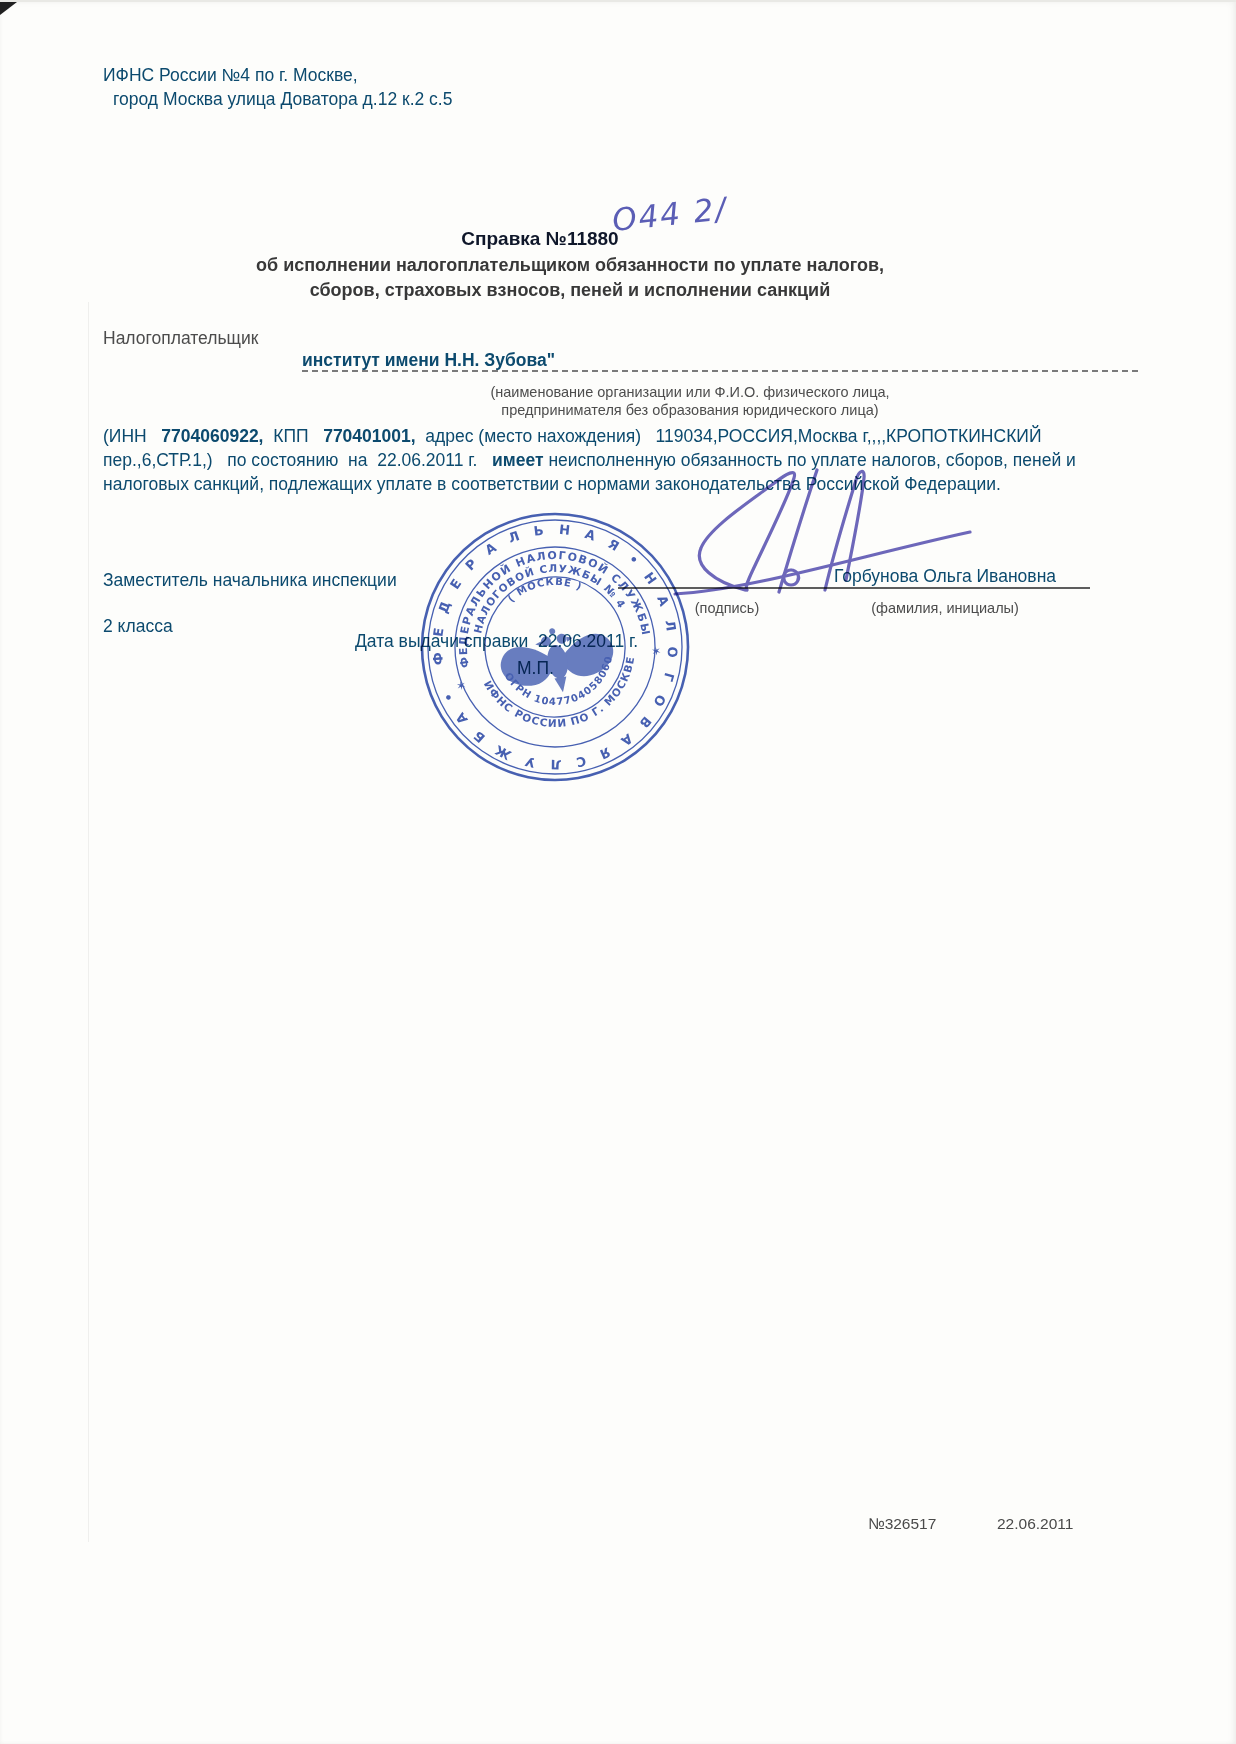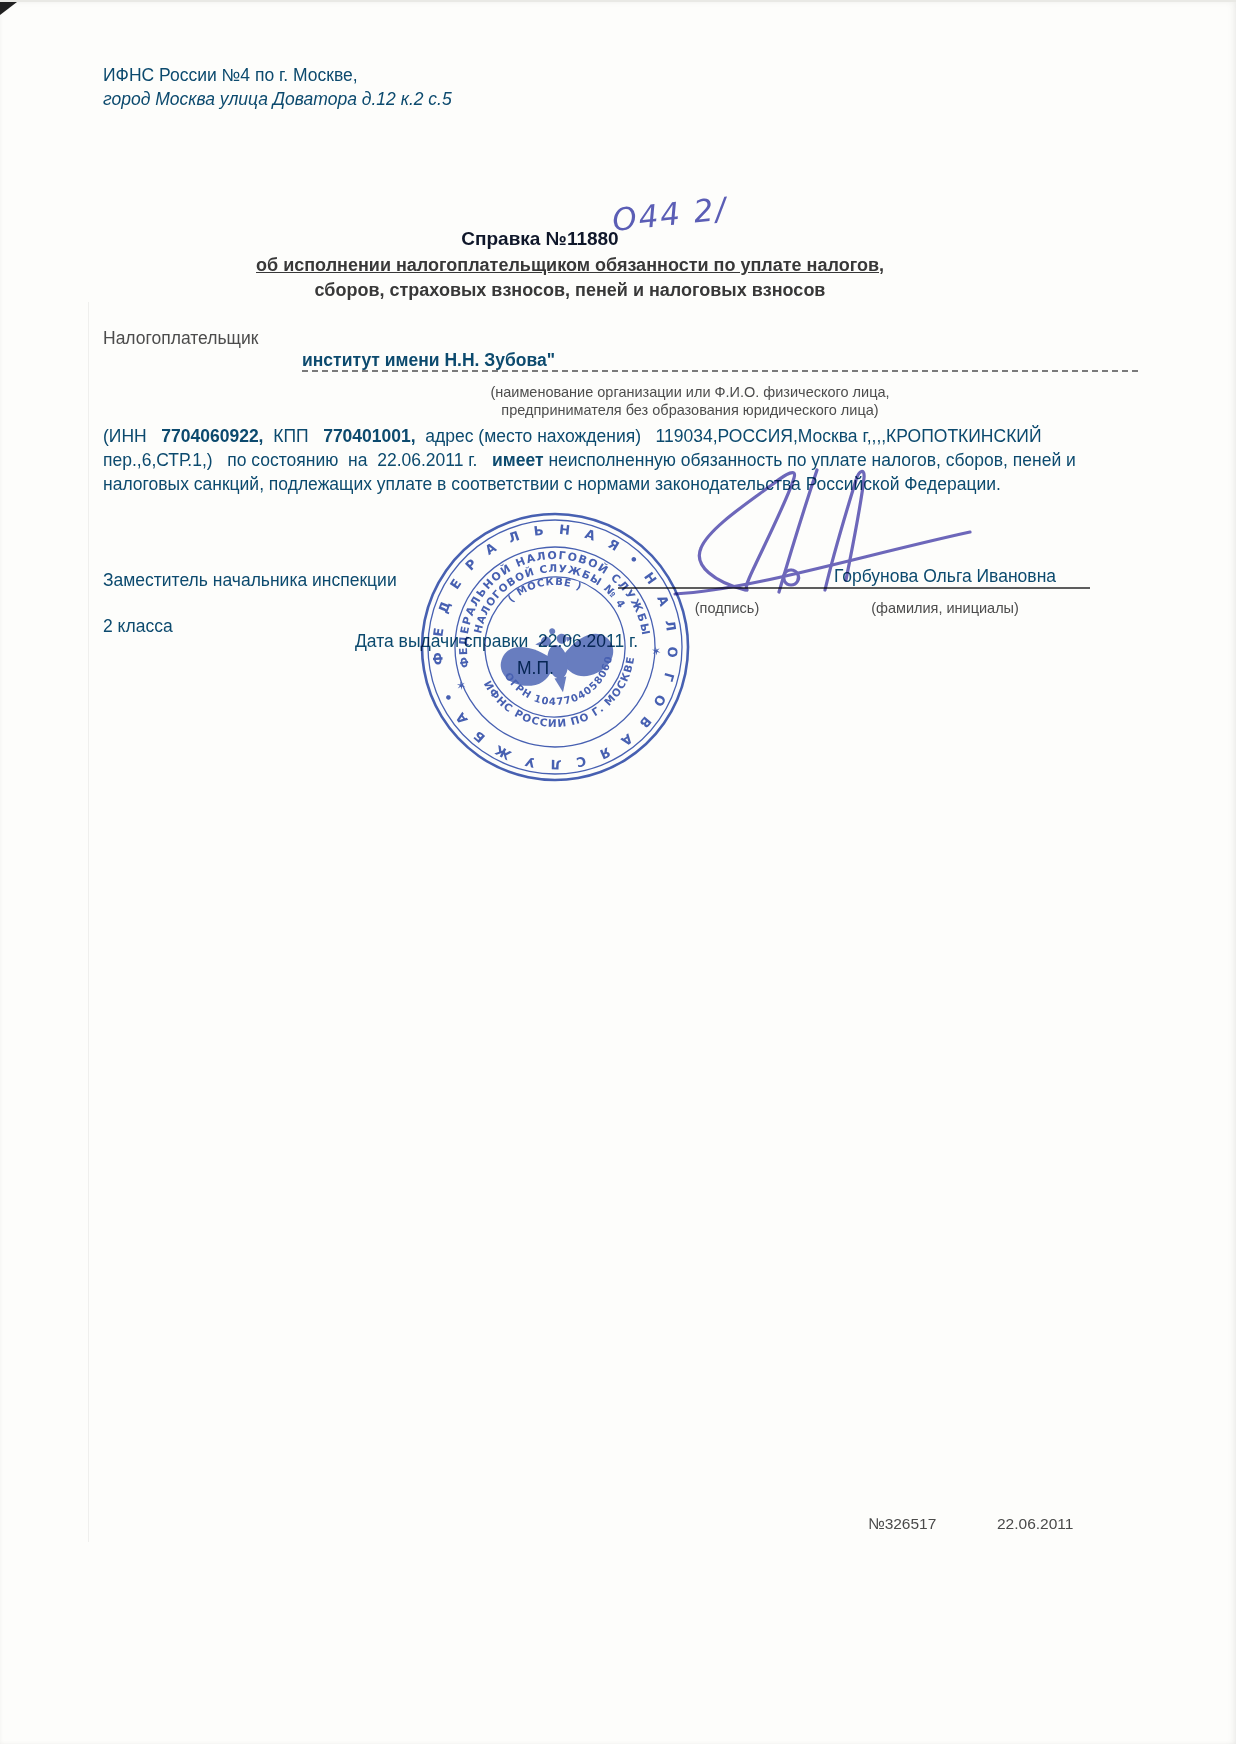--- a/index.html
+++ b/index.html
@@ -49,26 +49,26 @@
 </style>
 </head>
 <body>
 
 <div class="page">
 
   <div class="corner-mark"></div>
   <div class="left-scan-line"></div>
 
   <div class="t sz-body" style="left:103px;top:63px;">ИФНС России №4 по г. Москве,</div>
-  <div class="t sz-body" style="left:103px;top:87px;font-style:italic;">город Москва улица Доватора д.12 к.2 с.5</div>
+  <div class="t sz-body" style="left:113px;top:87px;">город Москва улица Доватора д.12 к.2 с.5</div>
 
   <div class="t sz-title b center" style="left:0;top:226px;width:1080px;">Справка №11880</div>
   <div class="handwritten" style="left:612px;top:194px;">О44 2/</div>
-  <div class="t b center" style="left:0;top:253px;width:1140px;font-size:18px;color:#383838;text-decoration:underline;">об исполнении налогоплательщиком обязанности по уплате налогов,</div>
-  <div class="t b center" style="left:0;top:278px;width:1140px;font-size:18px;color:#383838;">сборов, страховых взносов, пеней и налоговых взносов</div>
+  <div class="t b center" style="left:0;top:253px;width:1140px;font-size:18px;color:#383838;">об исполнении налогоплательщиком обязанности по уплате налогов,</div>
+  <div class="t b center" style="left:0;top:278px;width:1140px;font-size:18px;color:#383838;">сборов, страховых взносов, пеней и исполнении санкций</div>
 
   <div class="t sz-body" style="left:103px;top:326px;color:#4c4c4c;">Налогоплательщик</div>
   <div class="t sz-body b" style="left:302px;top:348px;">институт имени Н.Н. Зубова"</div>
   <div class="dashes" style="left:302px;top:368px;width:836px;"></div>
   <div class="t sz-cap center" style="left:250px;top:375px;width:880px;">(наименование организации или Ф.И.О. физического лица,</div>
   <div class="t sz-cap center" style="left:250px;top:393px;width:880px;">предпринимателя без образования юридического лица)</div>
 
   <div class="t sz-body" style="left:103px;top:424px;"><span>(ИНН   </span><span class="b">7704060922,</span><span>  КПП   </span><span class="b">770401001,</span><span>  адрес (место нахождения)   119034,РОССИЯ,Москва г,,,,КРОПОТКИНСКИЙ</span></div>
   <div class="t sz-body" style="left:103px;top:448px;"><span>пер.,6,СТР.1,)   по состоянию  на  22.06.2011 г.   </span><span class="b">имеет</span><span> неисполненную обязанность по уплате налогов, сборов, пеней и</span></div>
   <div class="t sz-body" style="left:103px;top:472px;">налоговых санкций, подлежащих уплате в соответствии с нормами законодательства Российской Федерации.</div>

